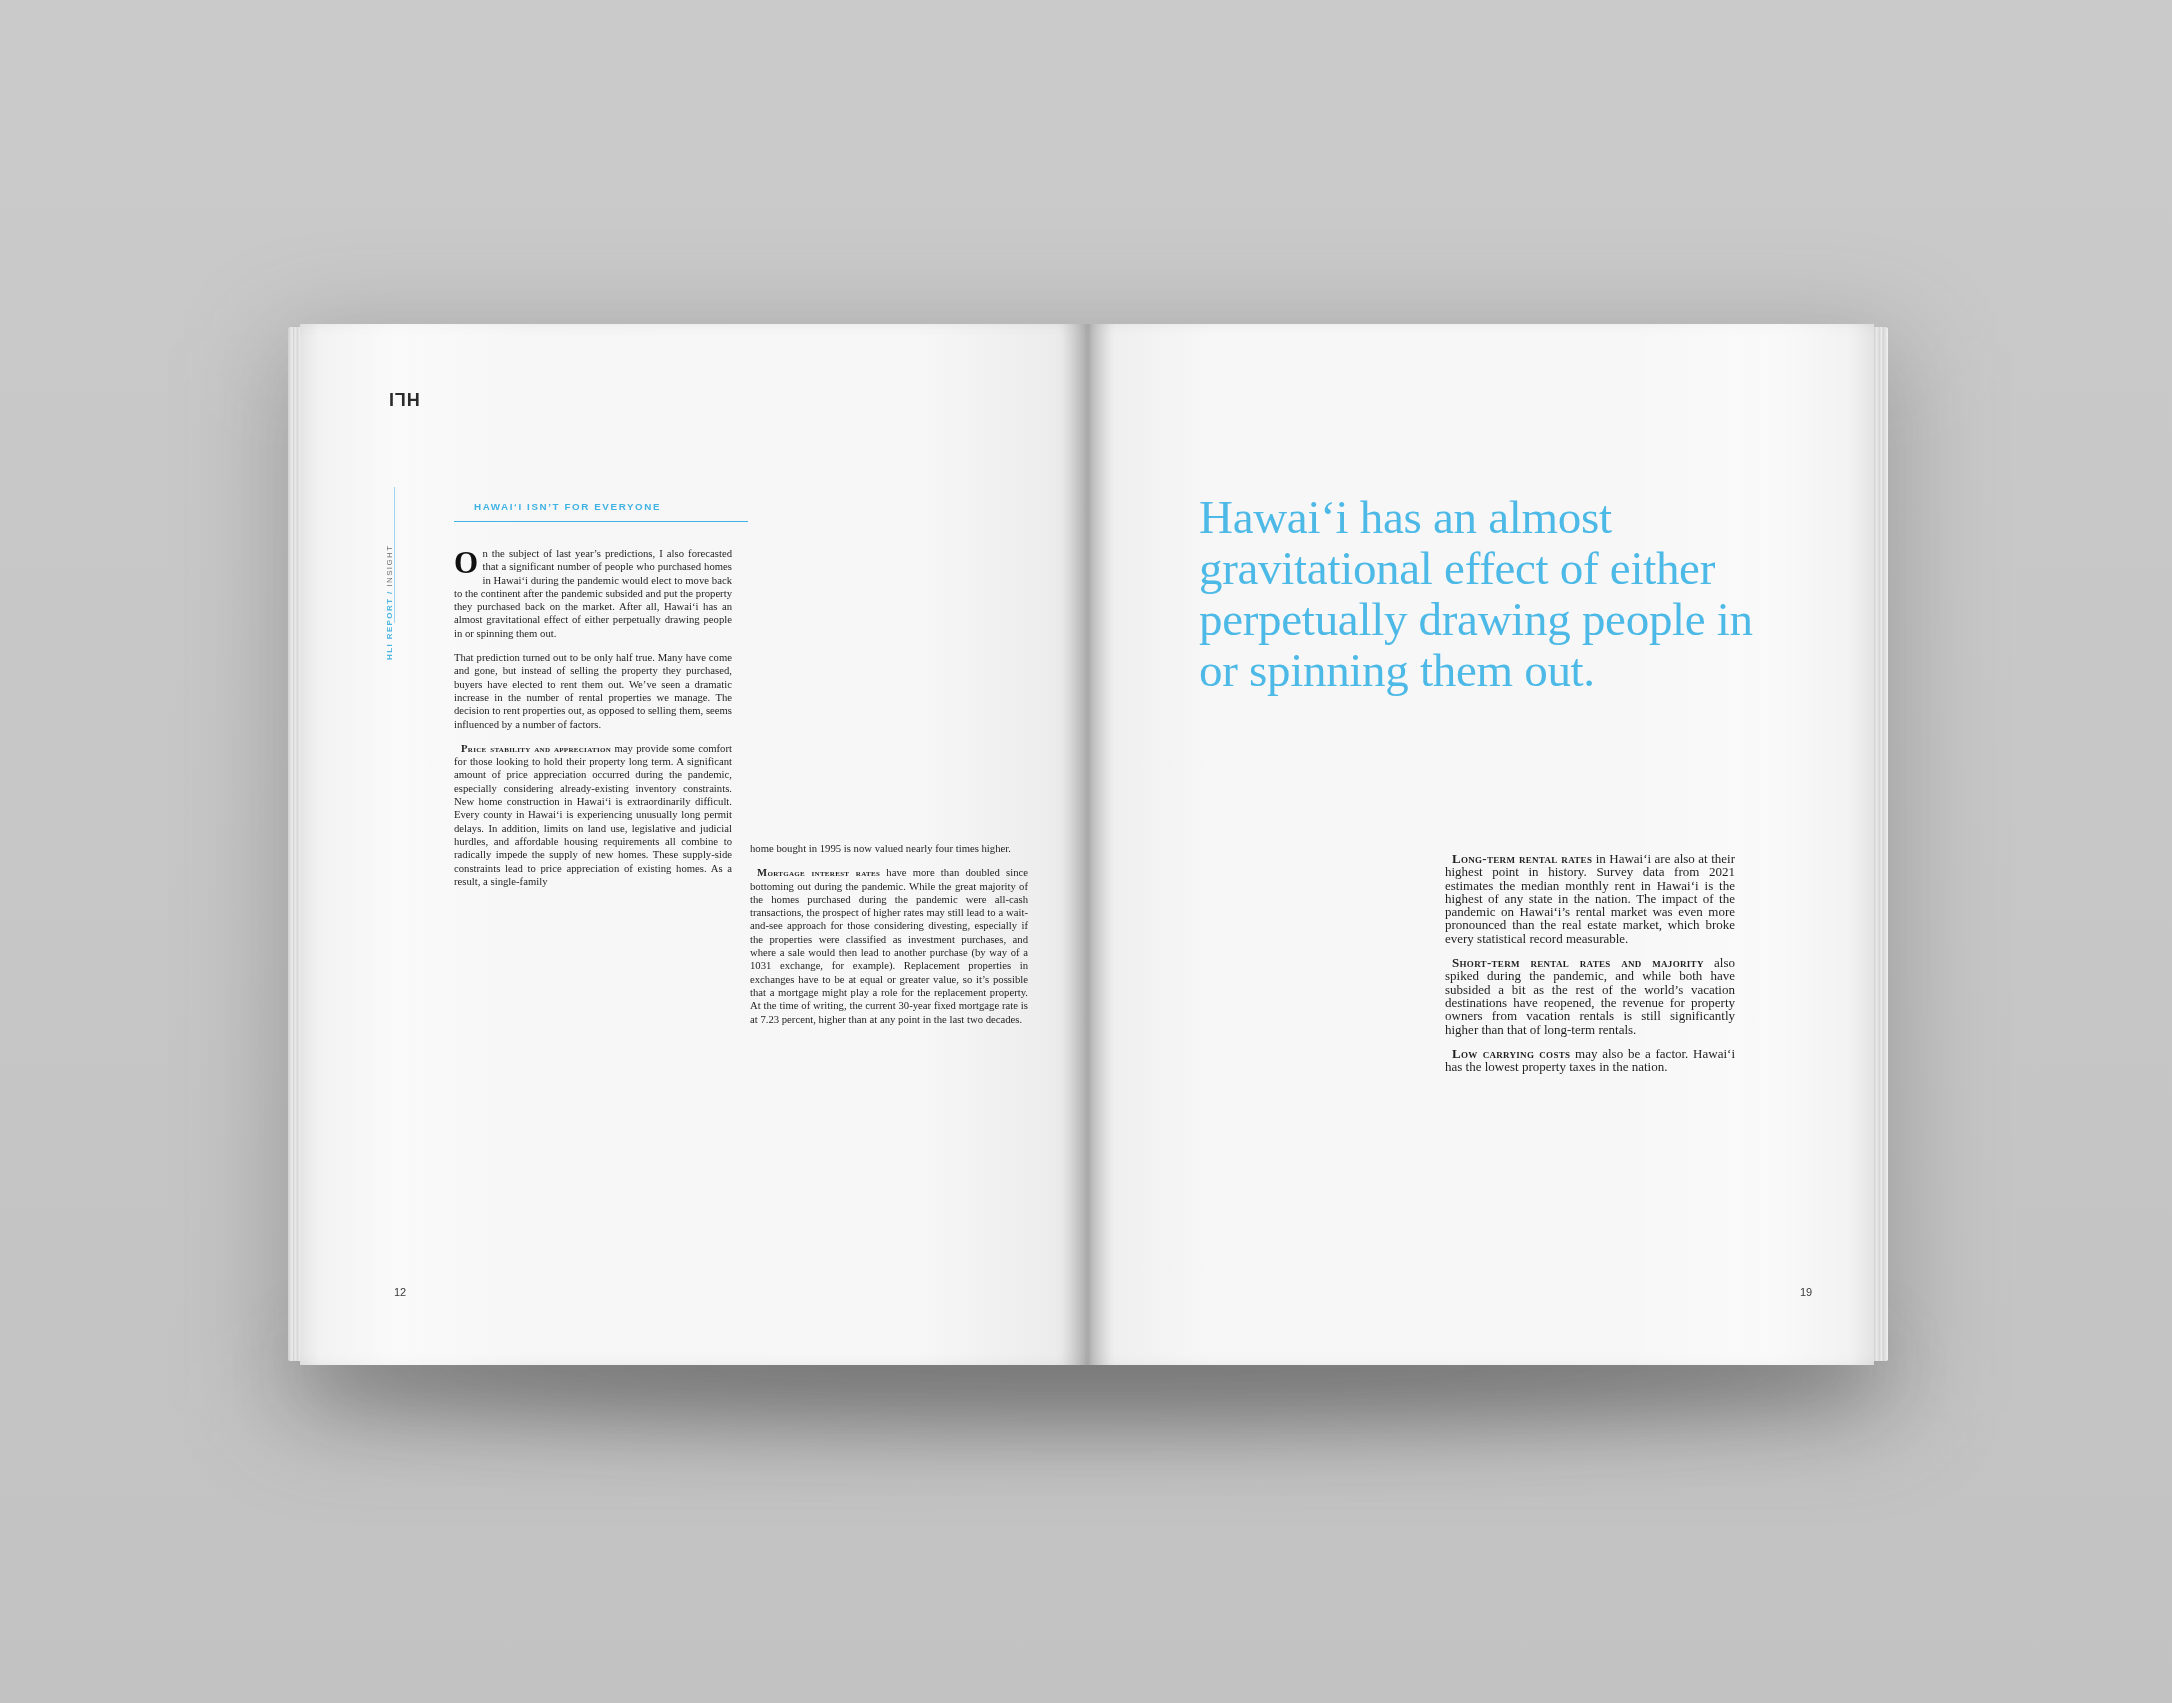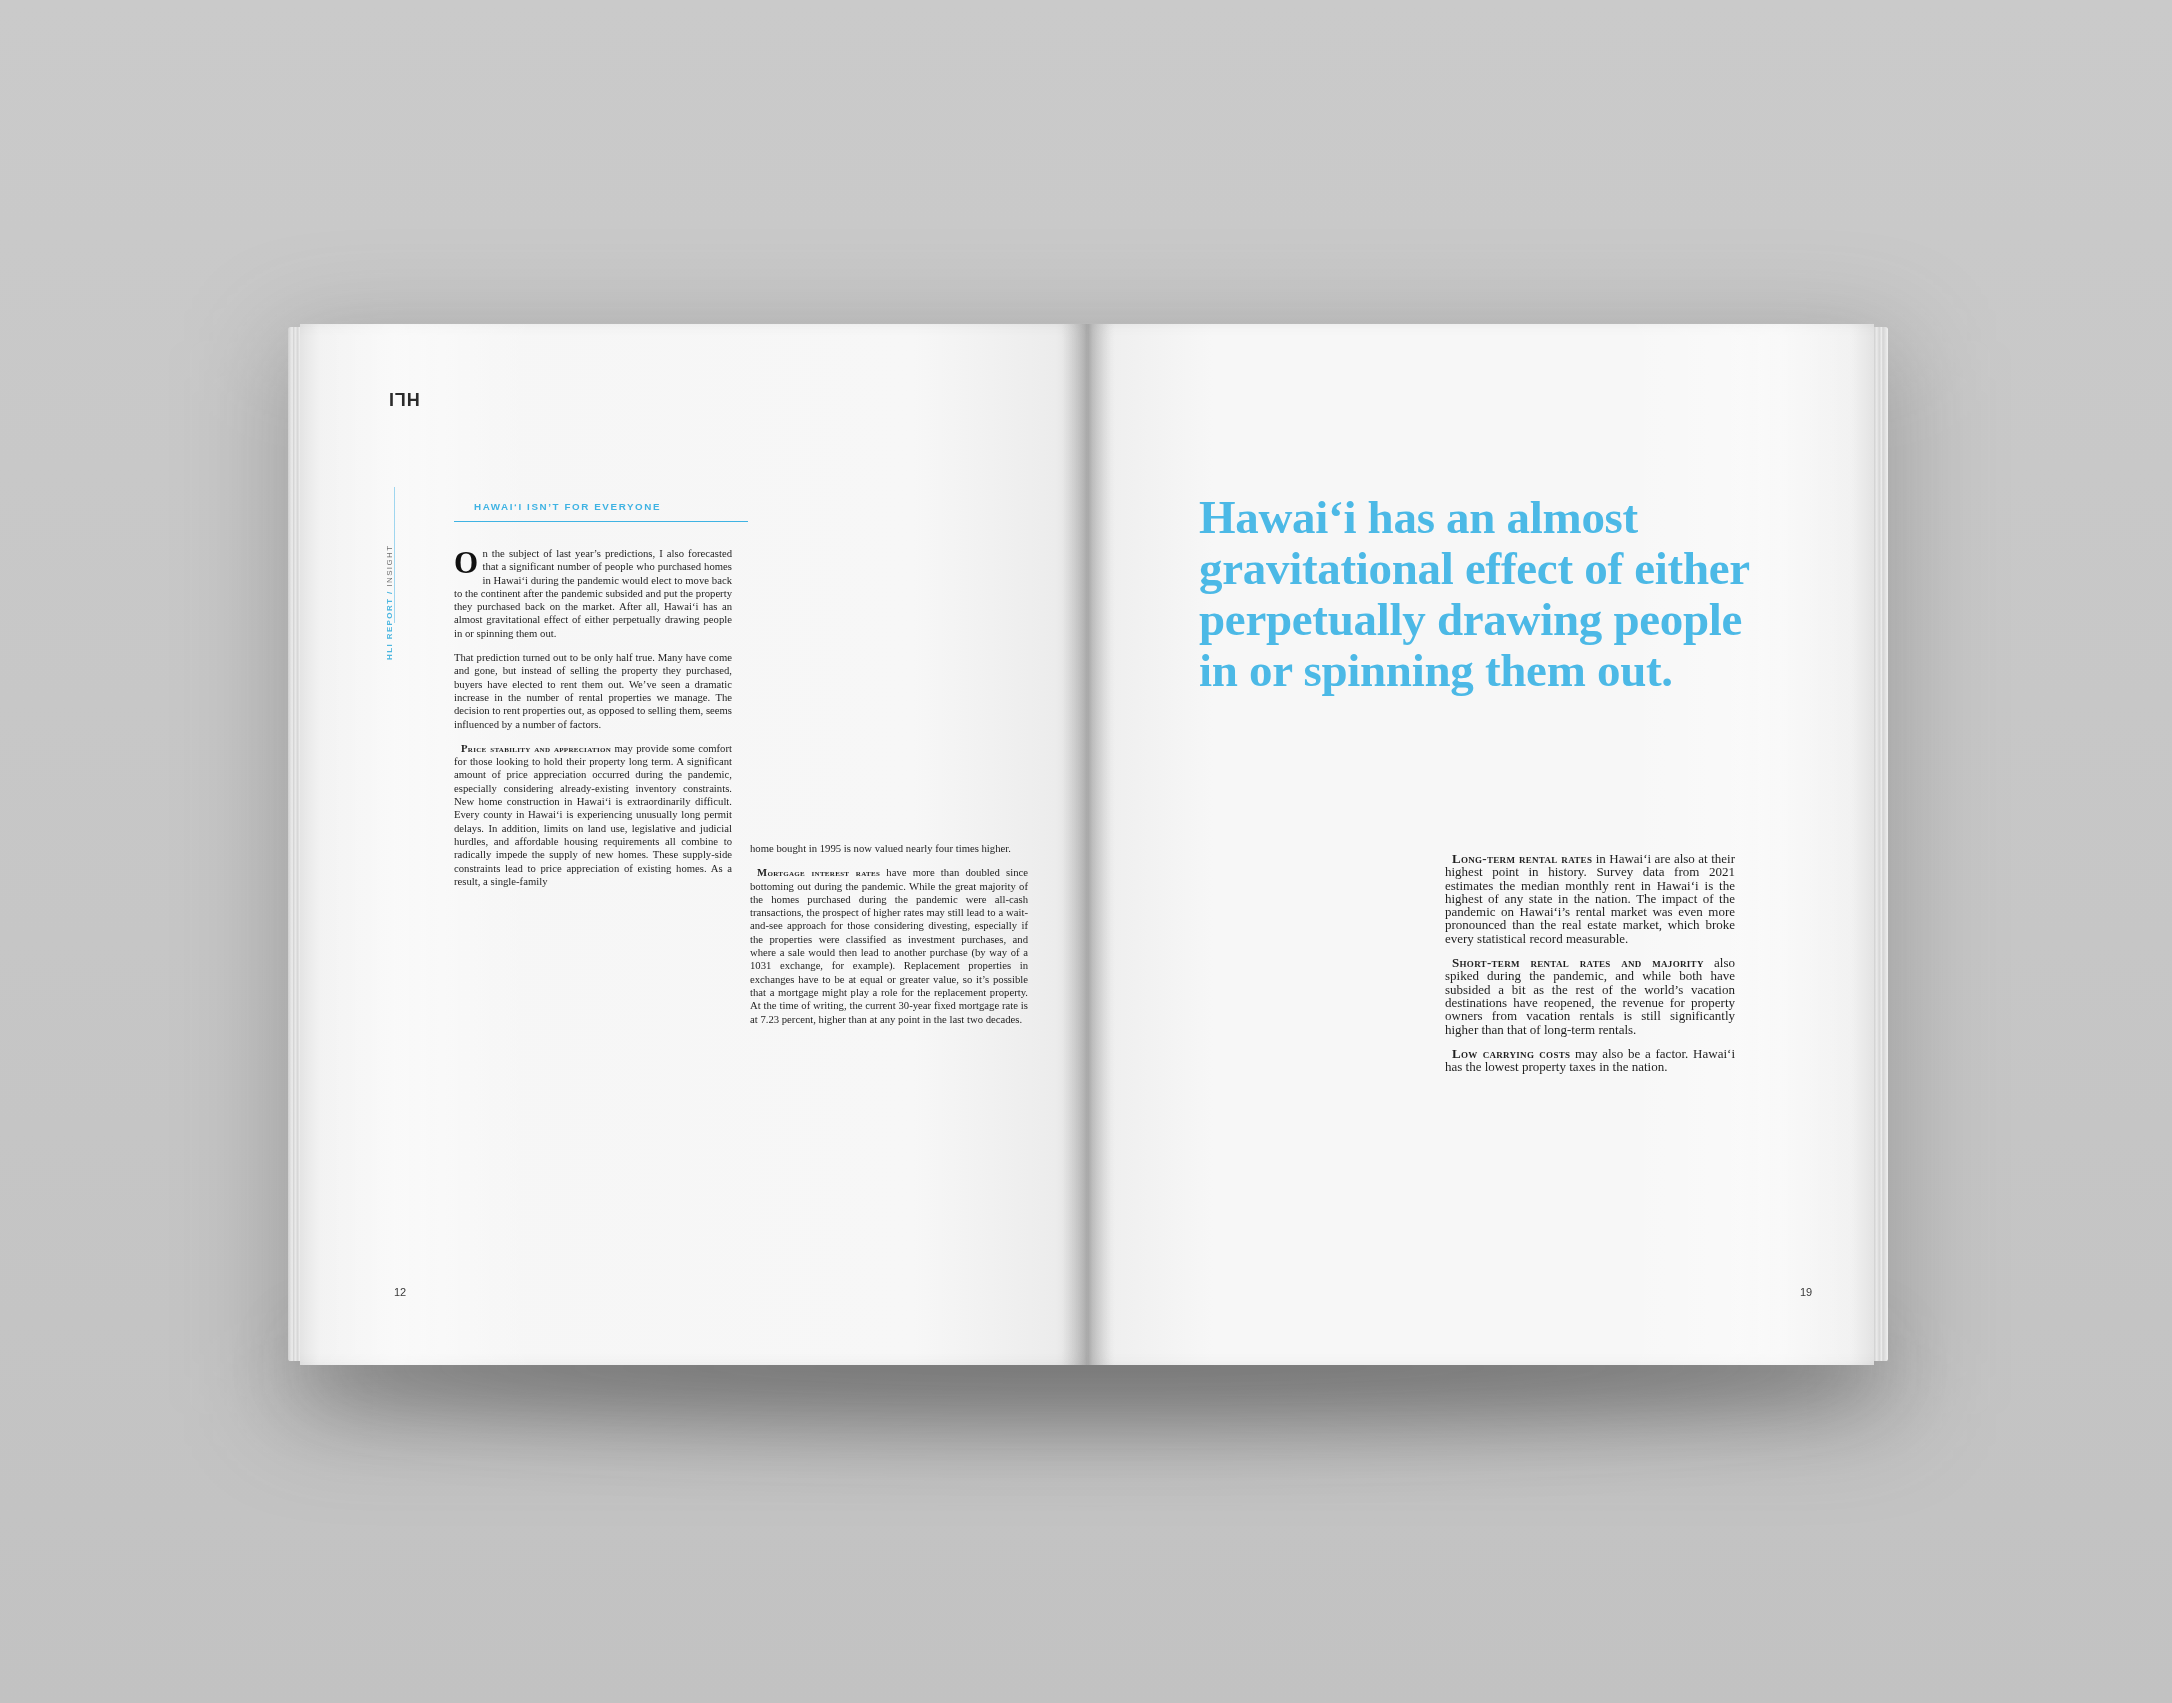--- a/index.html
+++ b/index.html
@@ -205,21 +205,21 @@
   .folio-left { left: 394px; top: 1286px; }
   .folio-right { left: 1800px; top: 1286px; }
 
   
   .pullquote {
     position: absolute;
     left: 1199px;
     top: 492px;
     width: 579px;
     font-family: "Liberation Serif", serif;
-    font-weight: 700;
+    font-weight: 400;
     font-size: 47px;
     line-height: 51px;
     color: #4cb9e6;
     letter-spacing: -0.3px;
   }
 
   .col-c {
     position: absolute;
     left: 1445px;
     top: 852px;

